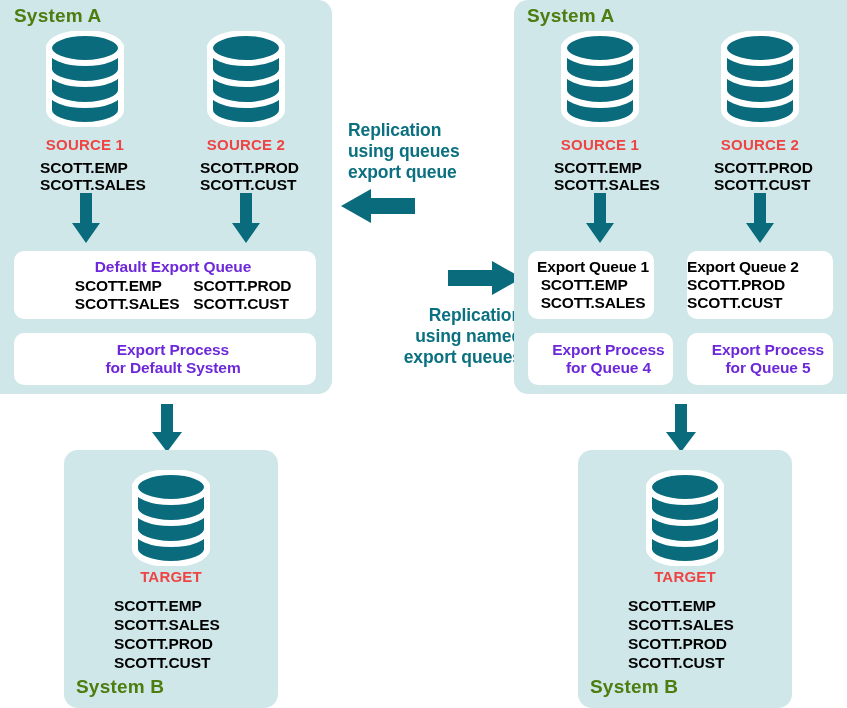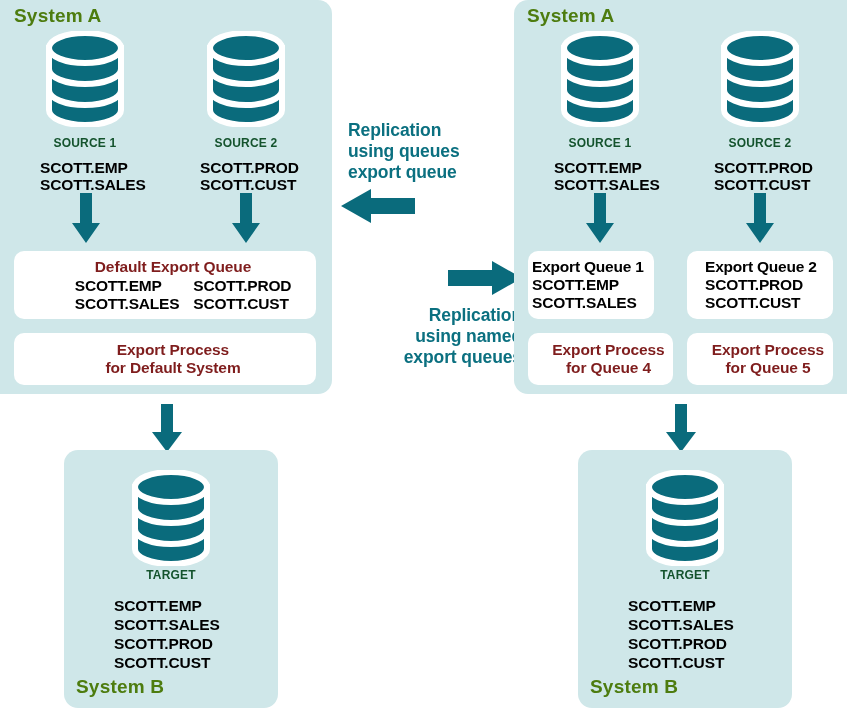--- a/index.html
+++ b/index.html
@@ -35,22 +35,22 @@
   .db {
     position: absolute;
     width: 82px;
     height: 96px;
   }
   .db svg { display: block; }
 
   
   .src-title {
     position: absolute;
-    color: #14532d;
-    font-size: 12px;
+    color: #ef4444;
+    font-size: 15px;
     font-weight: bold;
     text-align: center;
     white-space: nowrap;
     letter-spacing: .2px;
   }
   .src-tables {
     position: absolute;
     color: #000;
     font-size: 15.5px;
     font-weight: bold;
@@ -63,21 +63,21 @@
   .wbox {
     position: absolute;
     background: #ffffff;
     border-radius: 10px;
     box-sizing: border-box;
     display: flex;
     flex-direction: column;
     justify-content: center;
   }
   .wbox-title {
-    color: #7f1d1d;
+    color: #6d28d9;
     font-size: 15.5px;
     font-weight: bold;
     text-align: center;
     line-height: 18px;
     letter-spacing: -.1px;
     margin-left: 16px;
   }
   .wbox-line {
     color: #000;
     font-size: 15.5px;
@@ -257,27 +257,27 @@
   <svg width="32" height="52" viewBox="0 0 32 52">
     <path d="M10 0 h12 v30 h8 L16 50 L2 30 h8 z" fill="#0a6b7c"></path>
   </svg>
 </div>
 <div class="arrow" style="left:744px; top:193px;">
   <svg width="32" height="52" viewBox="0 0 32 52">
     <path d="M10 0 h12 v30 h8 L16 50 L2 30 h8 z" fill="#0a6b7c"></path>
   </svg>
 </div>
 
-<div class="wbox" style="left:528px; top:251px; width:126px; height:68px; padding-left:4px; align-items:flex-start;">
+<div class="wbox" style="left:528px; top:251px; width:126px; height:68px; padding-left:4px; align-items:center;">
   <div class="wbox-line">Export Queue 1</div>
   <div class="wbox-line" style="white-space:pre-line;">SCOTT.EMP
 SCOTT.SALES</div>
 </div>
 
-<div class="wbox" style="left:687px; top:251px; width:146px; height:68px; padding-left:18px; align-items:flex-start;">
+<div class="wbox" style="left:687px; top:251px; width:146px; height:68px; padding-left:0; align-items:flex-start;">
   <div class="wbox-line">Export Queue 2</div>
   <div class="wbox-line" style="white-space:pre-line;">SCOTT.PROD
 SCOTT.CUST</div>
 </div>
 
 <div class="wbox" style="left:528px; top:333px; width:145px; height:52px; align-items:center;">
   <div class="wbox-title">Export Process</div>
   <div class="wbox-title">for Queue 4</div>
 </div>
 

